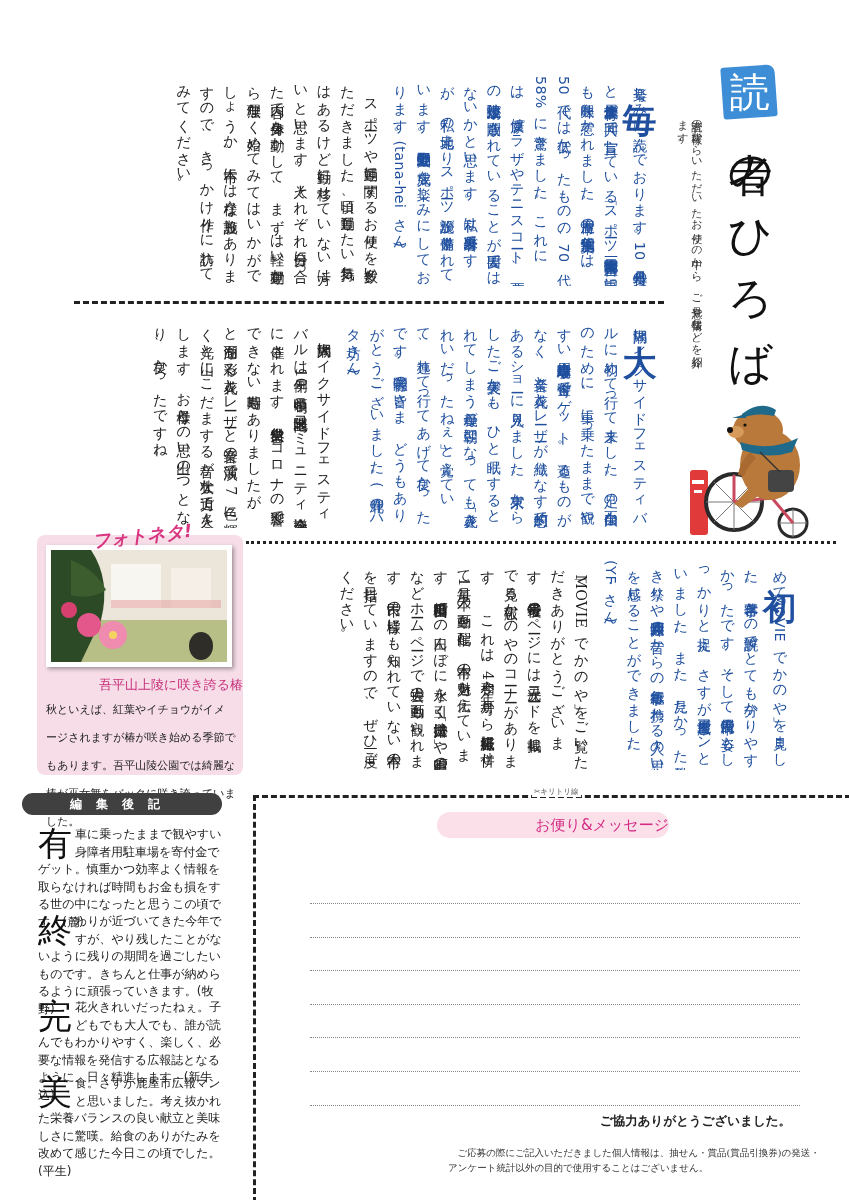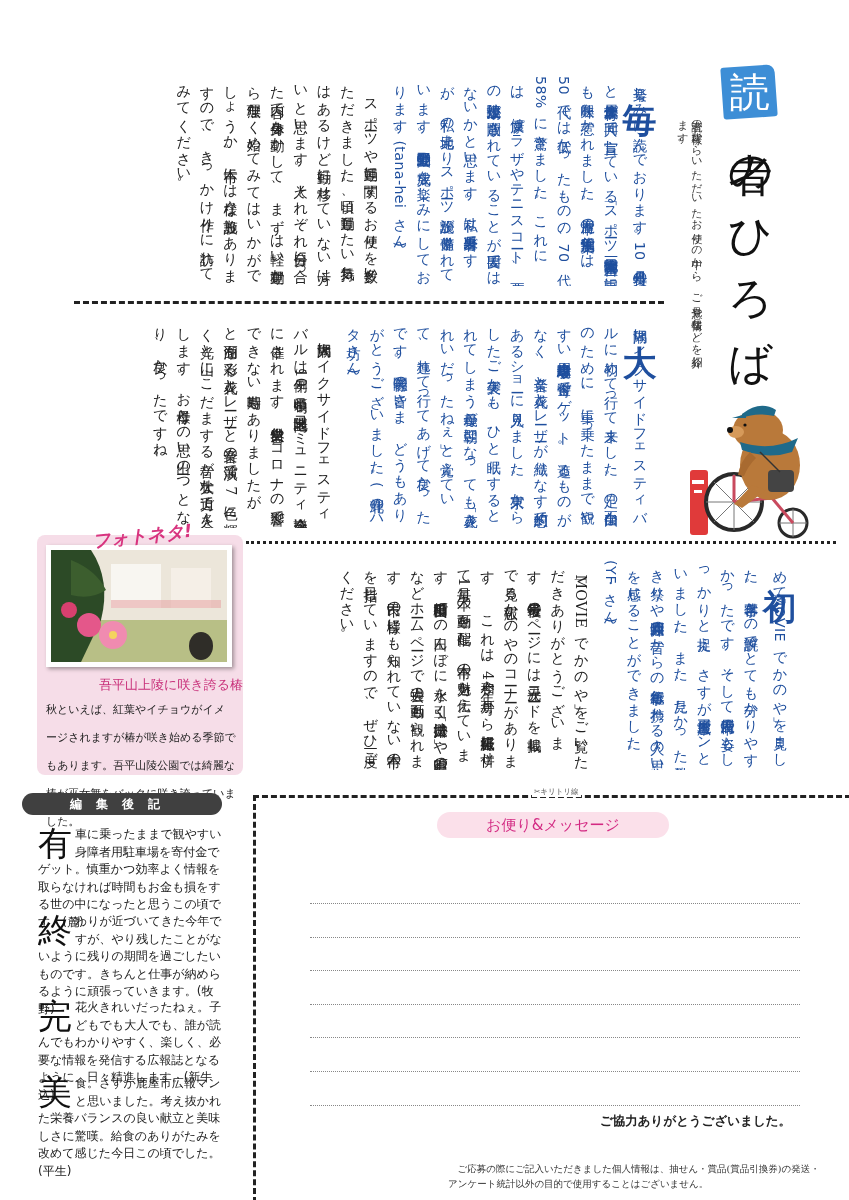--- a/index.html
+++ b/index.html
@@ -43,24 +43,24 @@
   
   .ed-header { left:22px; top:793px; width:200px; height:22px; background:#404040; border-radius:11px;
     color:#fff; font-size:12px; font-weight:bold; text-align:center; line-height:22px; letter-spacing:14px; }
   .ed-item { position:absolute; left:38px; width:190px; font-size:12px; line-height:17.5px; color:#222; }
   .ed-cap { float:left; font-size:34px; line-height:34px; margin-right:3px; margin-top:0px; color:#111; }
 
   
   .form-border { left:253px; top:795px; width:595px; height:405px; border-top:3px dashed #222; border-left:3px dashed #222; }
   .cut-label { left:532px; top:787px; font-size:7.5px; color:#555; background:#fff; padding:0 2px;font-family:Liberation Serif, serif; }
   .msg-title { left:437px; top:812px; width:232px; height:26px; background:#fbe0ea; border-radius:13px;
-    text-align:center; line-height:26px; font-size:15px; color:#d32a83; }
+    text-align:right; line-height:26px; font-size:15px; color:#d32a83; }
   .write-line { position:absolute; left:310px; width:490px; height:0; border-top:1px dotted #888; }
   .thanks { left:600px; top:1113px; font-size:12.5px; color:#222; font-family:"DejaVu Serif", serif;font-weight:bold; }
-  .privacy { left:448px; top:1145px; width:380px; font-size:9.5px; line-height:15px; color:#333; font-family:"DejaVu Serif", serif;margin-top:16px; }
+  .privacy { left:448px; top:1145px; width:380px; font-size:9.5px; line-height:15px; color:#333; font-family:"DejaVu Serif", serif; }
 </style>
 </head>
 <body>
 
 <div class="abs title-book"></div>
 <div class="abs title-book-char">読</div>
 <div class="abs title-rest">者のひろば</div>
 <div class="abs title-sub">読者の皆様からいただいたお便りの中から、ご意見や情報などを紹介します。</div>
 
 <div class="art vcol" style="left:78px; top:76px; width:580px; height:210px; overflow:hidden;">

